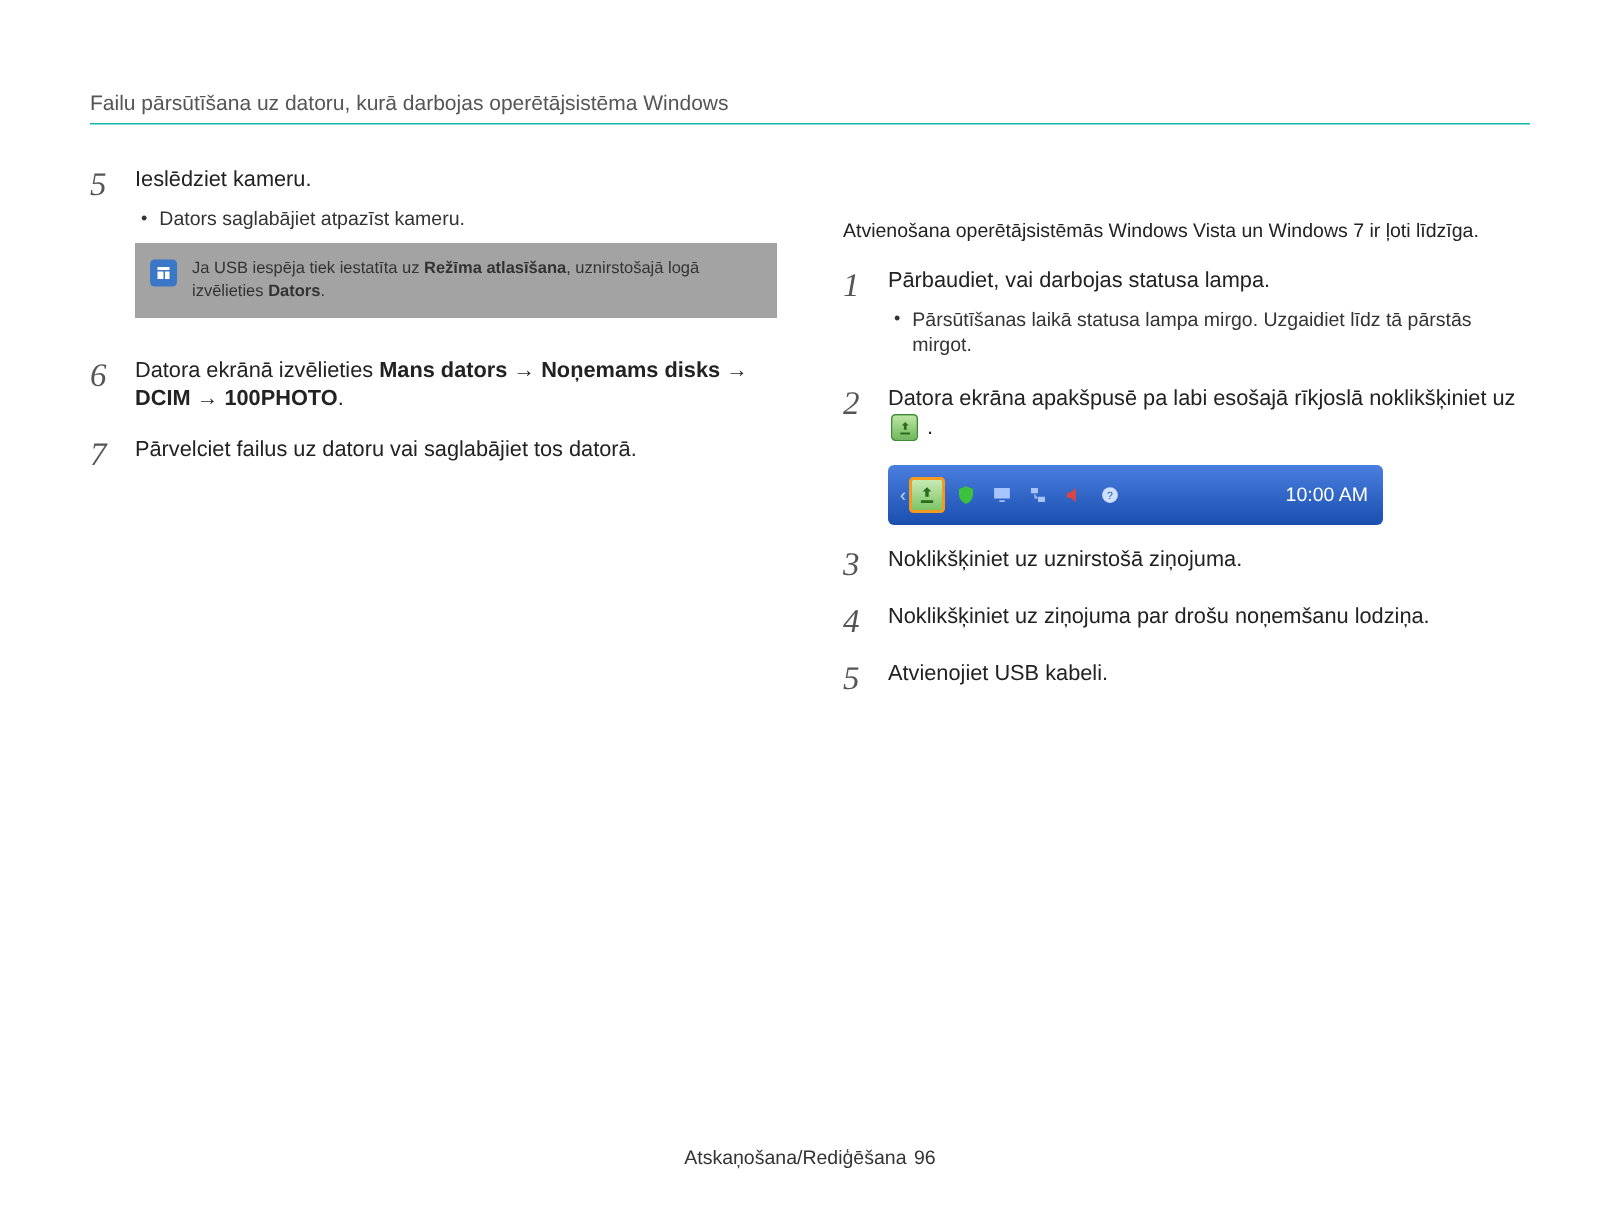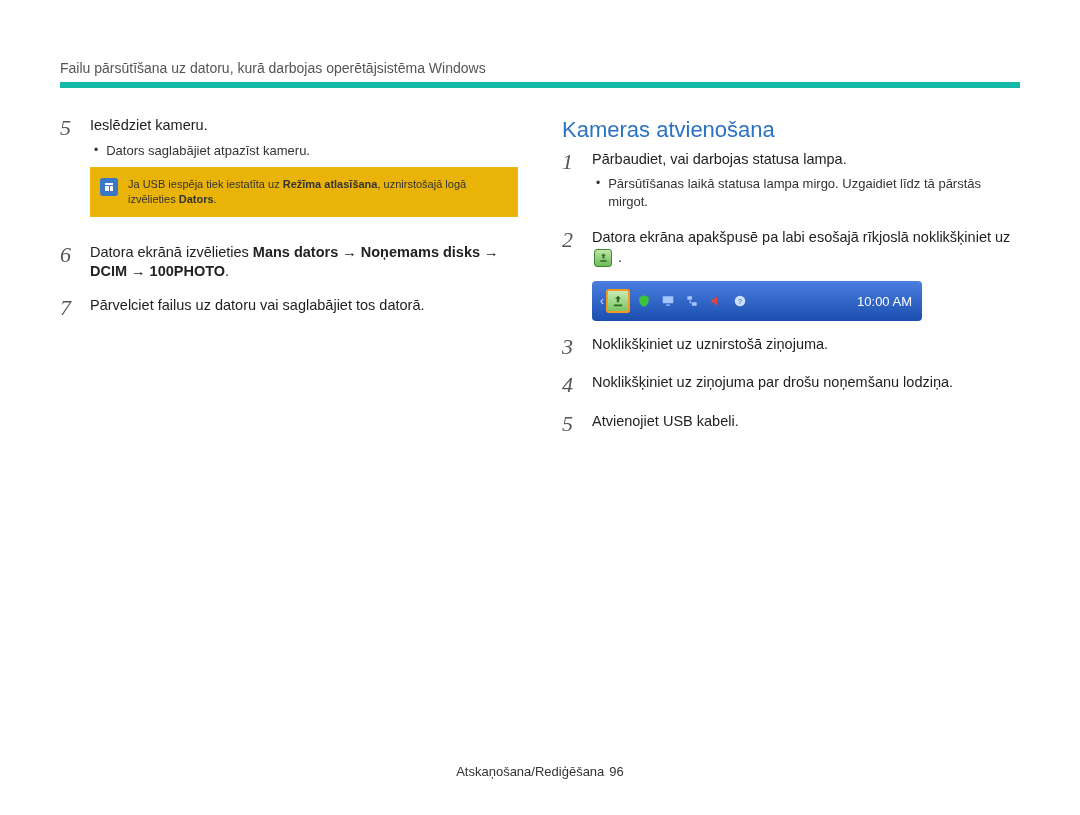--- a/index.html
+++ b/index.html
@@ -12,21 +12,21 @@
     position: relative;
   }
   .page {
     width: 960px;
     margin: 0 auto;
     padding-top: 60px;
   }
   .header {
     color: #555;
     font-size: 14px;
-    border-bottom: 6px solid #14b8a6;
+    border-bottom: 1px solid #14b8a6;
     padding-bottom: 6px;
     margin-bottom: 28px;
   }
   .columns {
     display: flex;
     gap: 44px;
   }
   .col {
     flex: 1;
     min-width: 0;
@@ -57,21 +57,21 @@
     display: flex;
     gap: 8px;
     font-size: 13px;
     color: #333;
     margin-left: 4px;
     margin-bottom: 4px;
   }
   .bullet .dot { font-size: 12px; line-height: 1.4; }
   .bullet .bt { flex:1; }
   .note-box {
-    background: #eab308;
+    background: #a3a3a3;
     padding: 10px 12px 10px 10px;
     margin-top: 8px;
     margin-bottom: 12px;
     display: flex;
     gap: 10px;
     font-size: 11px;
     color: #333;
     align-items: flex-start;
   }
   .note-icon {
@@ -207,22 +207,23 @@
       </div>
 
       <div class="step">
         <div class="num">7</div>
         <div class="step-body">Pārvelciet failus uz datoru vai saglabājiet tos datorā.</div>
       </div>
     </div>
 
     <div class="col">
       <div class="section-title">
-        <span>Kameras atvienošana</span><br>
-      </div>
+        <br>
+      </div>
+      <div class="section-intro">Atvienošana operētājsistēmās Windows Vista un Windows 7 ir ļoti līdzīga.</div>
 
       <div class="step">
         <div class="num">1</div>
         <div class="step-body">
           <span>Pārbaudiet, vai darbojas statusa lampa.</span>
           <div class="bullet-list">
             <div class="bullet">
               <span class="dot">•</span>
               <span class="bt">Pārsūtīšanas laikā statusa lampa mirgo. Uzgaidiet līdz tā pārstās mirgot.</span>
             </div>

